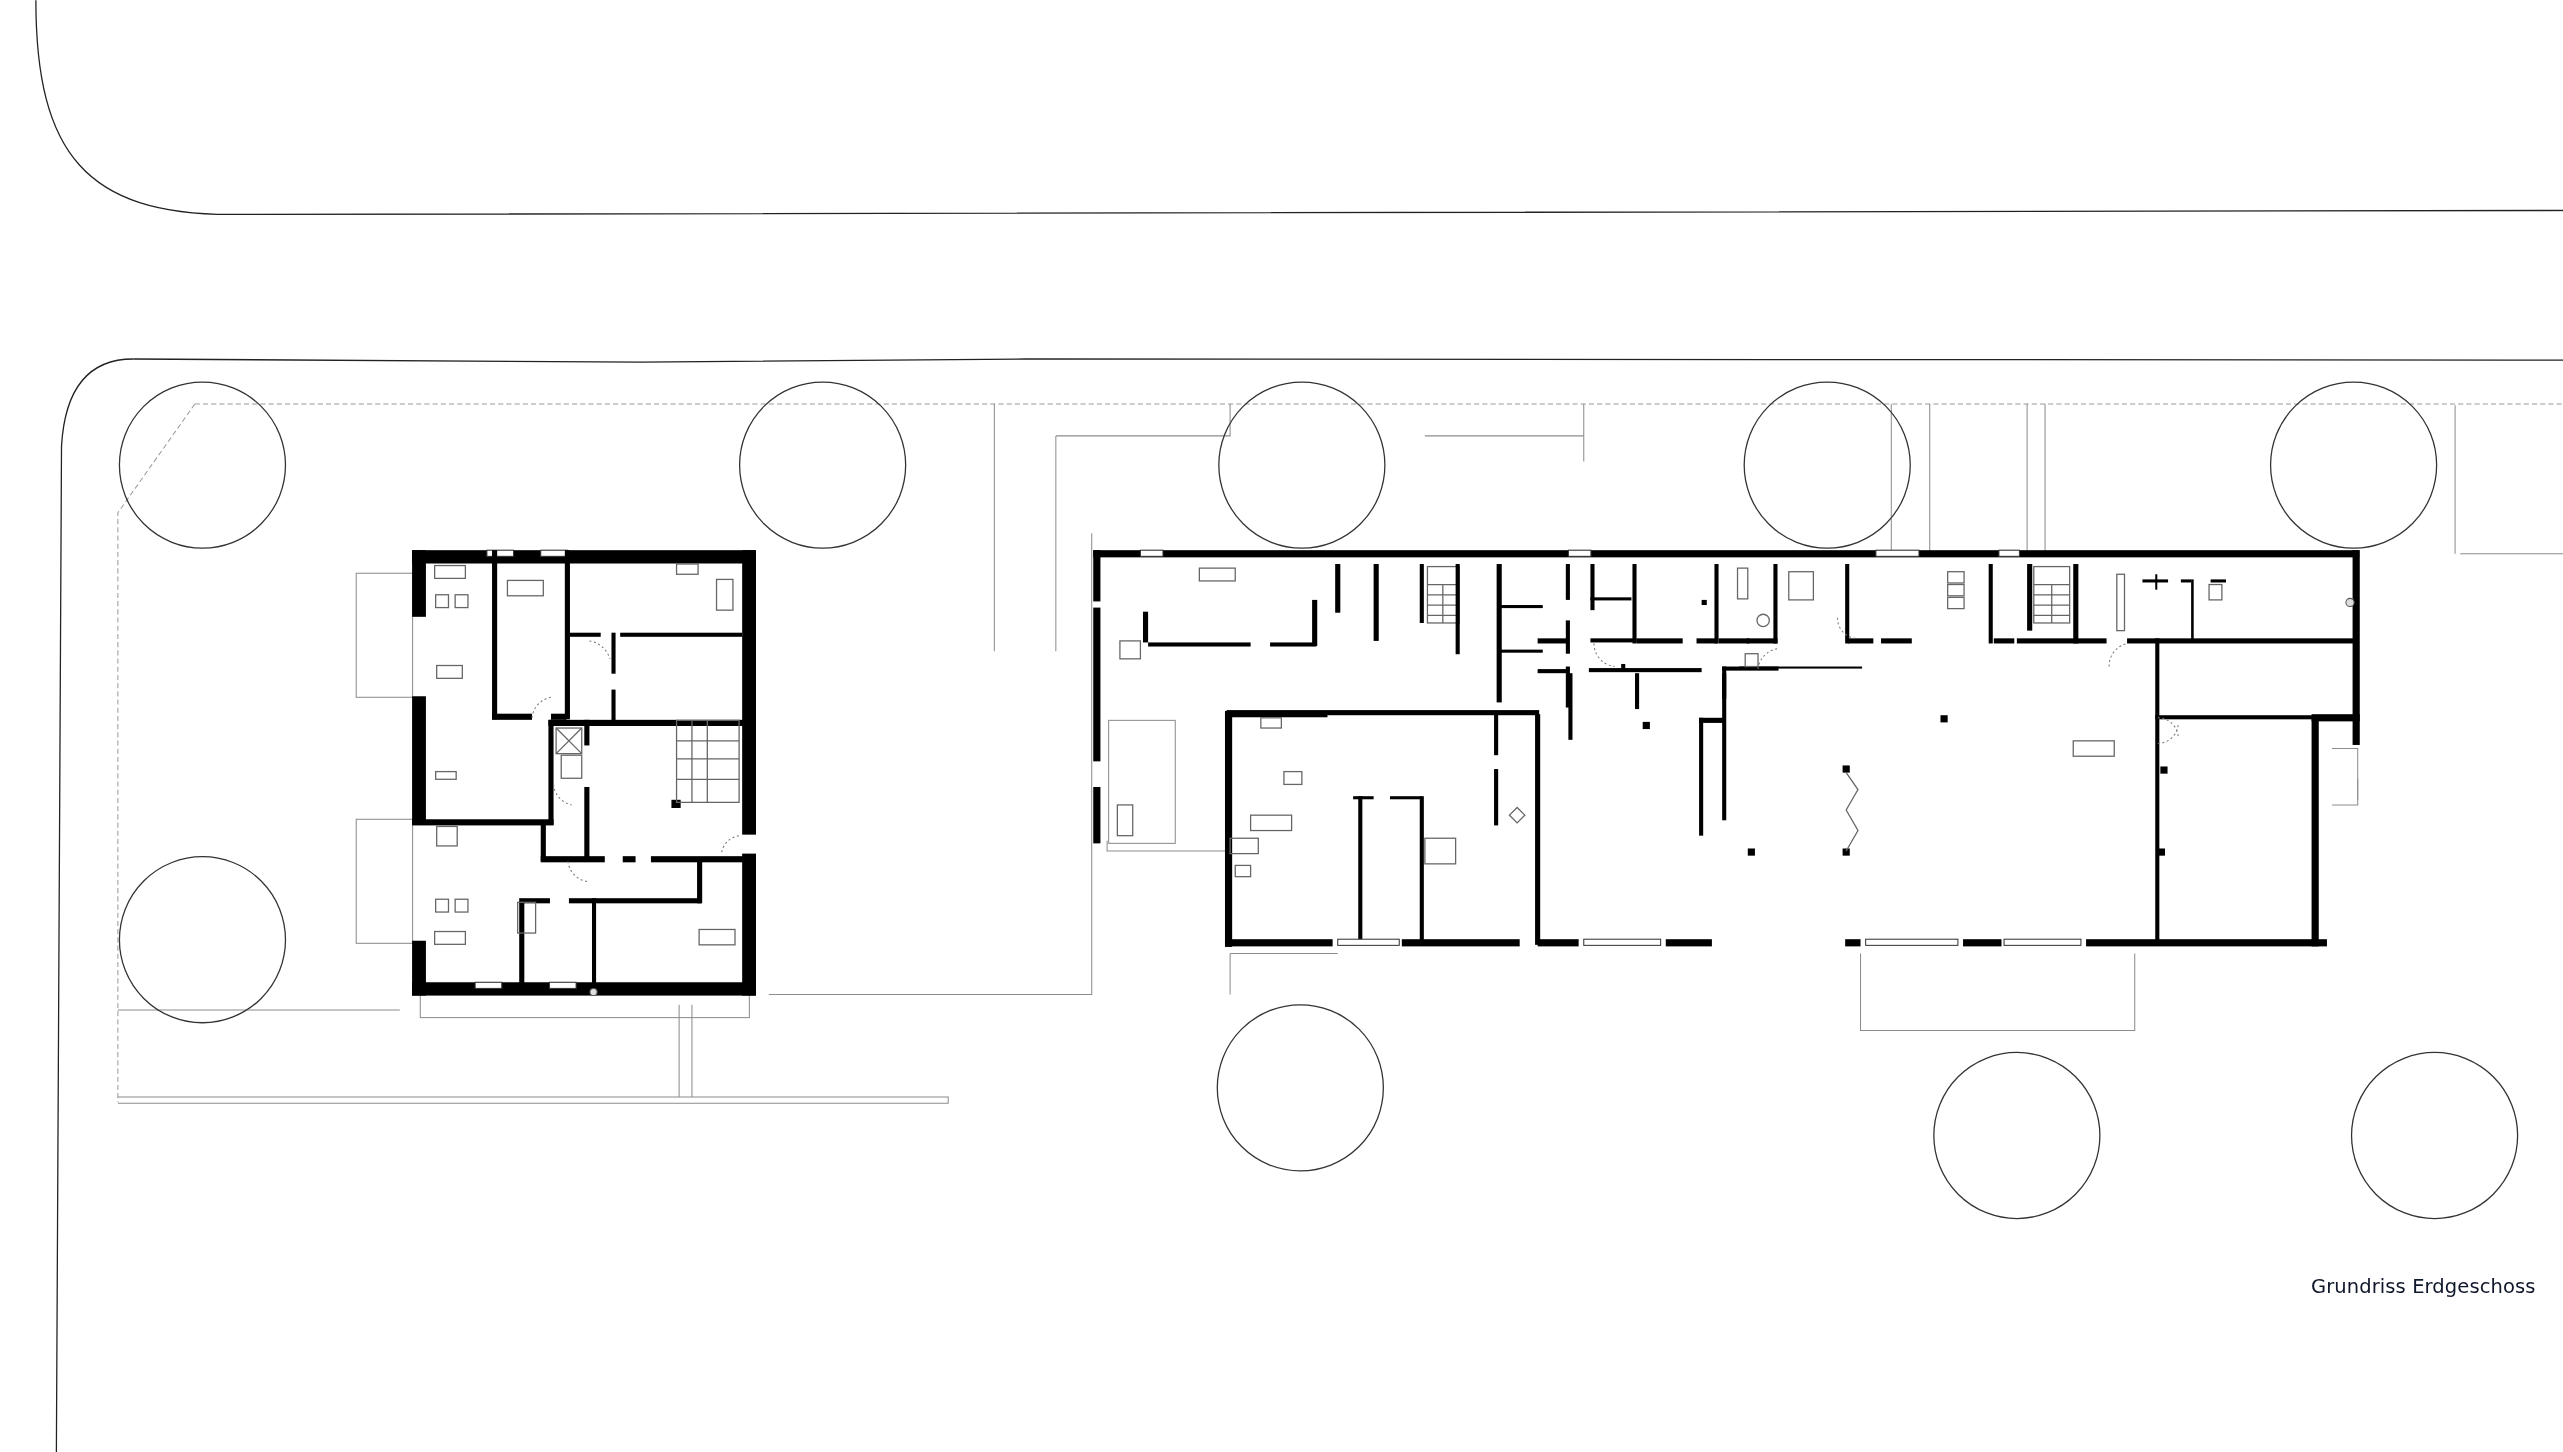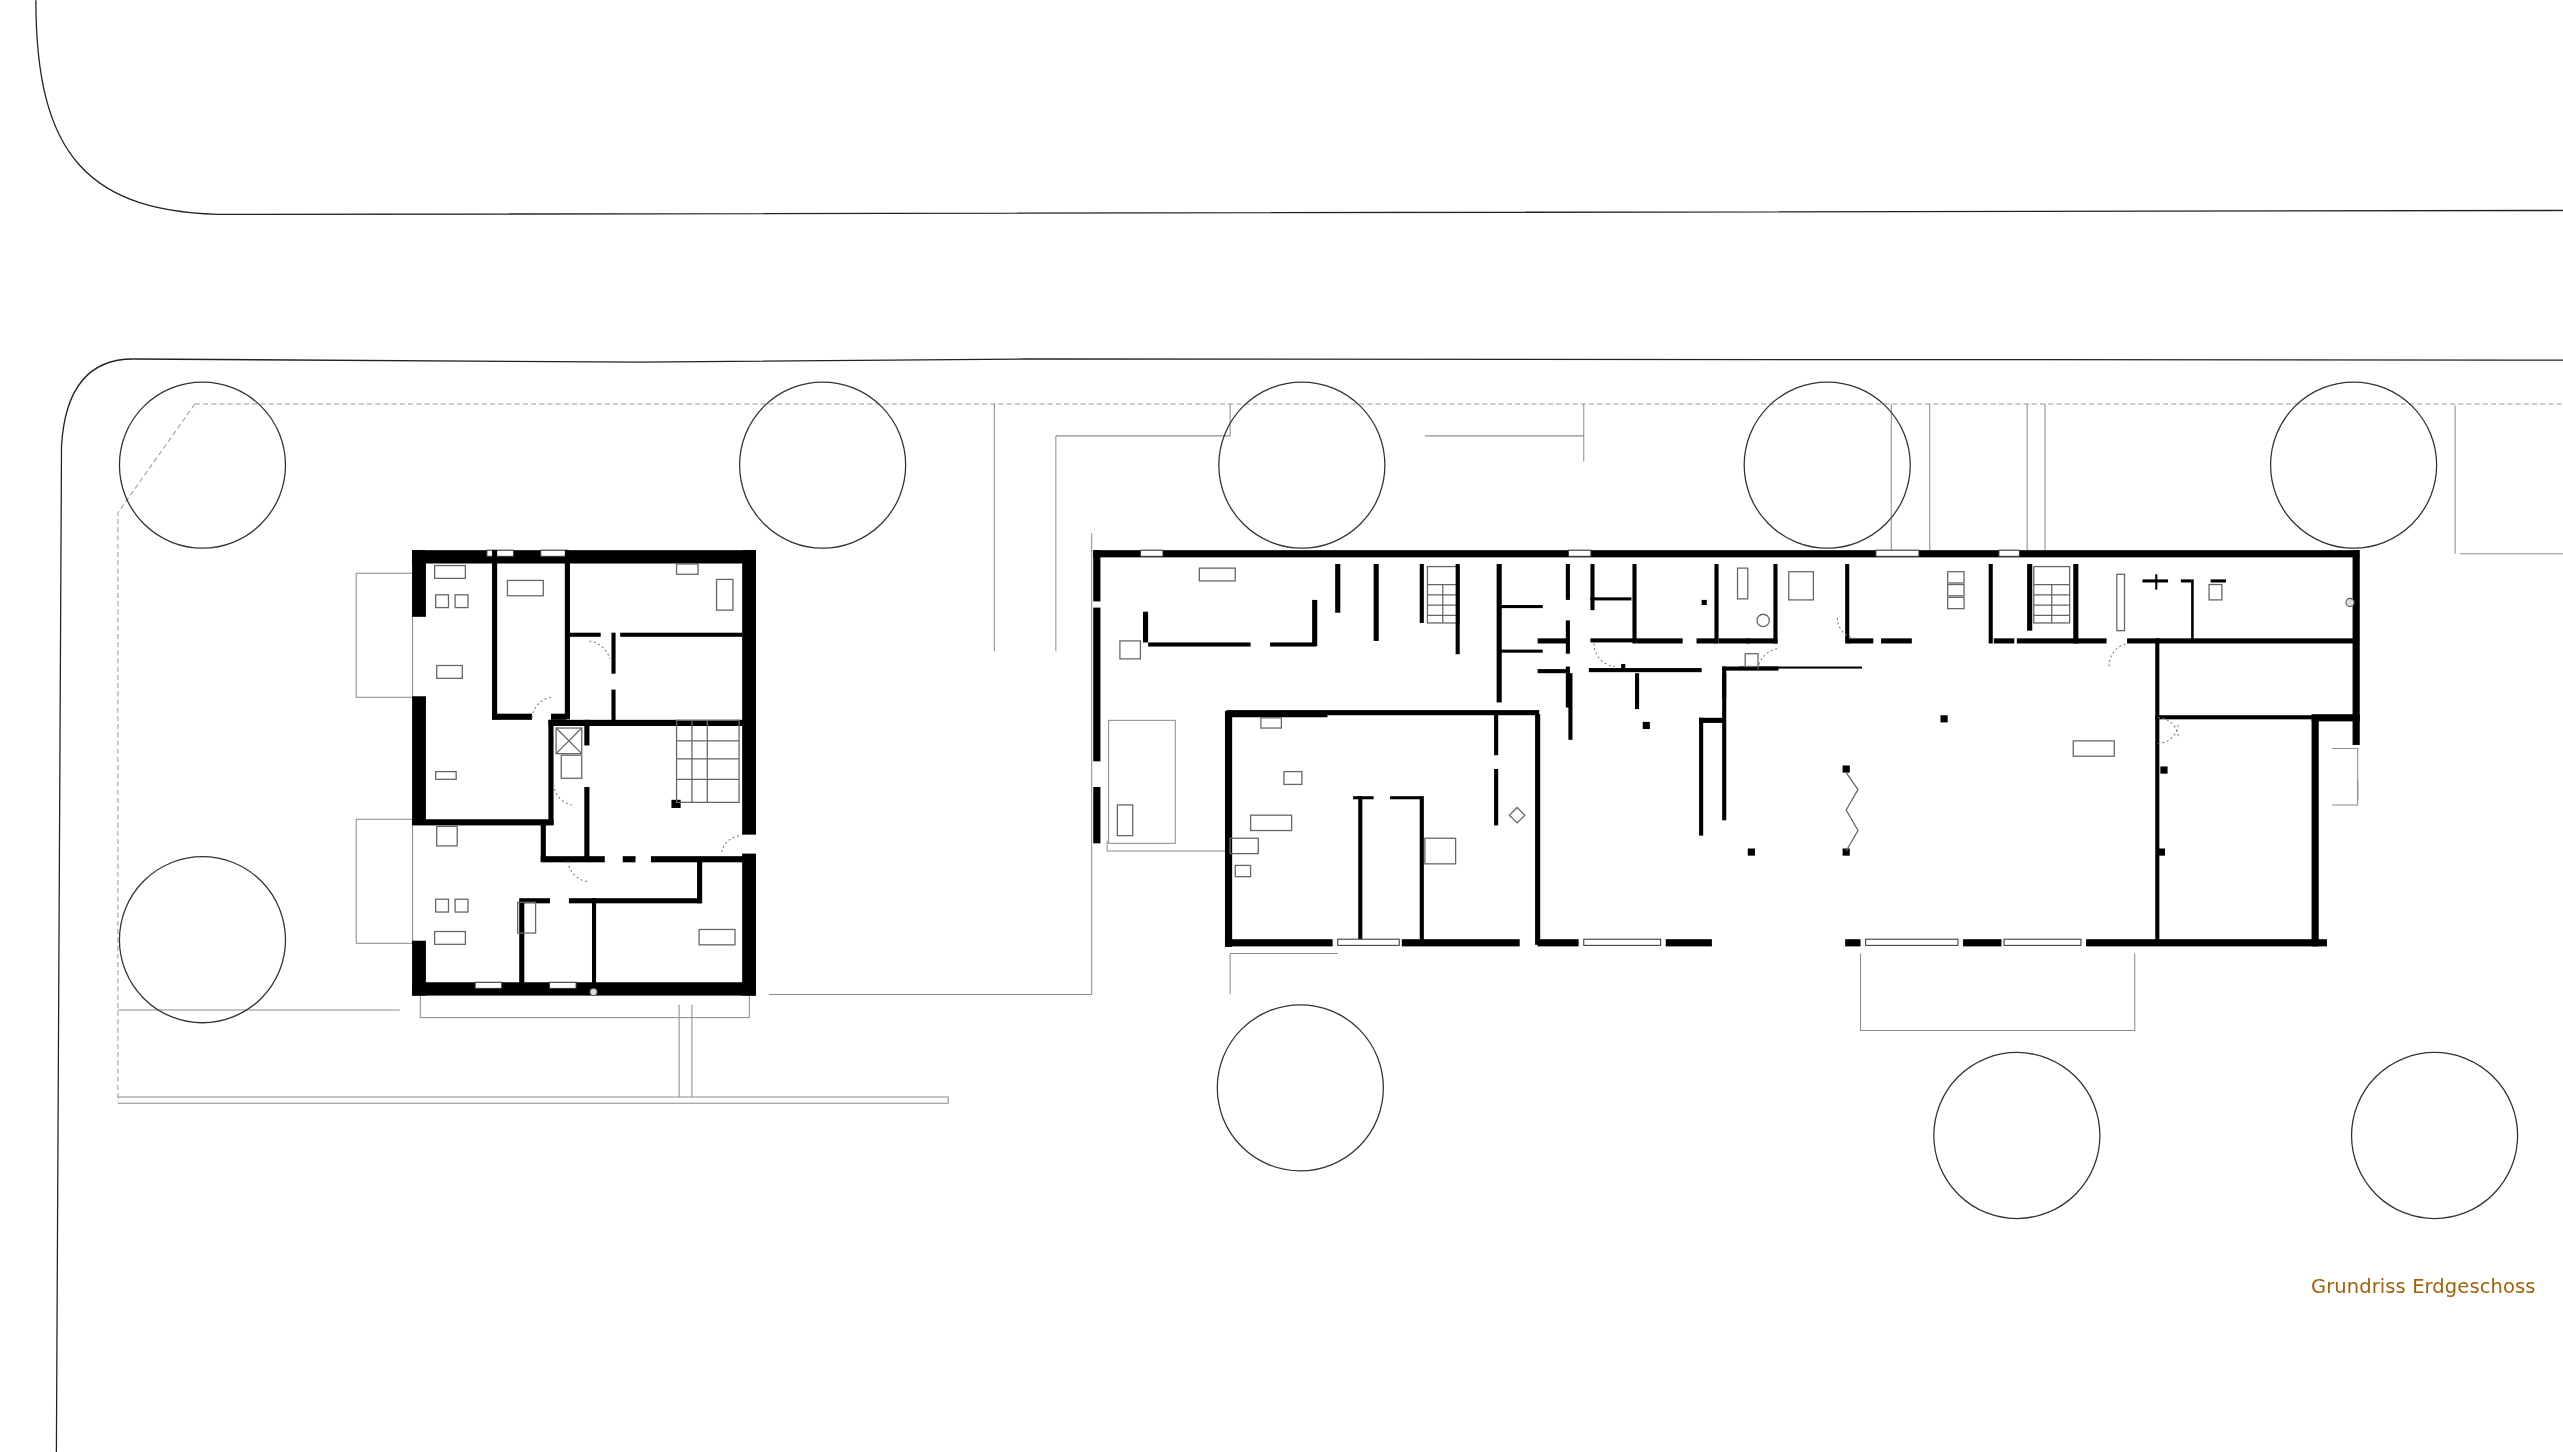--- a/index.html
+++ b/index.html
@@ -1,18 +1,18 @@
 <!DOCTYPE html>
 <html style="font-size:8.2px"><head>
 <meta charset="utf-8">
 <style>
   html, body { margin: 0; padding: 0; background: #ffffff; }
   body { width: 2615px; height: 1453px; position: relative; overflow: hidden; font-family: "DejaVu Sans", sans-serif; }
   #plan { position: absolute; left: 0; top: 0; }
-  .title { position: absolute; left: 2311px; top: 1275px; font-size: 19.5px; color: #a16207; font-family: "DejaVu Sans", sans-serif; letter-spacing: 0.1px; }
+  .title { position: absolute; left: 2311px; top: 1275px; font-size: 19.5px; color: #0f172a; font-family: "DejaVu Sans", sans-serif; letter-spacing: 0.1px; }
   .thin { fill: none; stroke: #222; stroke-width: 2.5; }
   .hair { fill: none; stroke: #8c8c8c; stroke-width: 2; }
   .dash { fill: none; stroke: #9a9a9a; stroke-width: 2; stroke-dasharray: 10 6; }
   .door { fill: none; stroke: #777; stroke-width: 2; stroke-dasharray: 4 5; }
   .wall { fill: #000; }
   .furn { fill: none; stroke: #666; stroke-width: 2.5; }
   .tree { fill: none; stroke: #333; stroke-width: 2.5; }
   .win { fill: #fff; stroke: #333; stroke-width: 2; }
 </style>
 </head>

